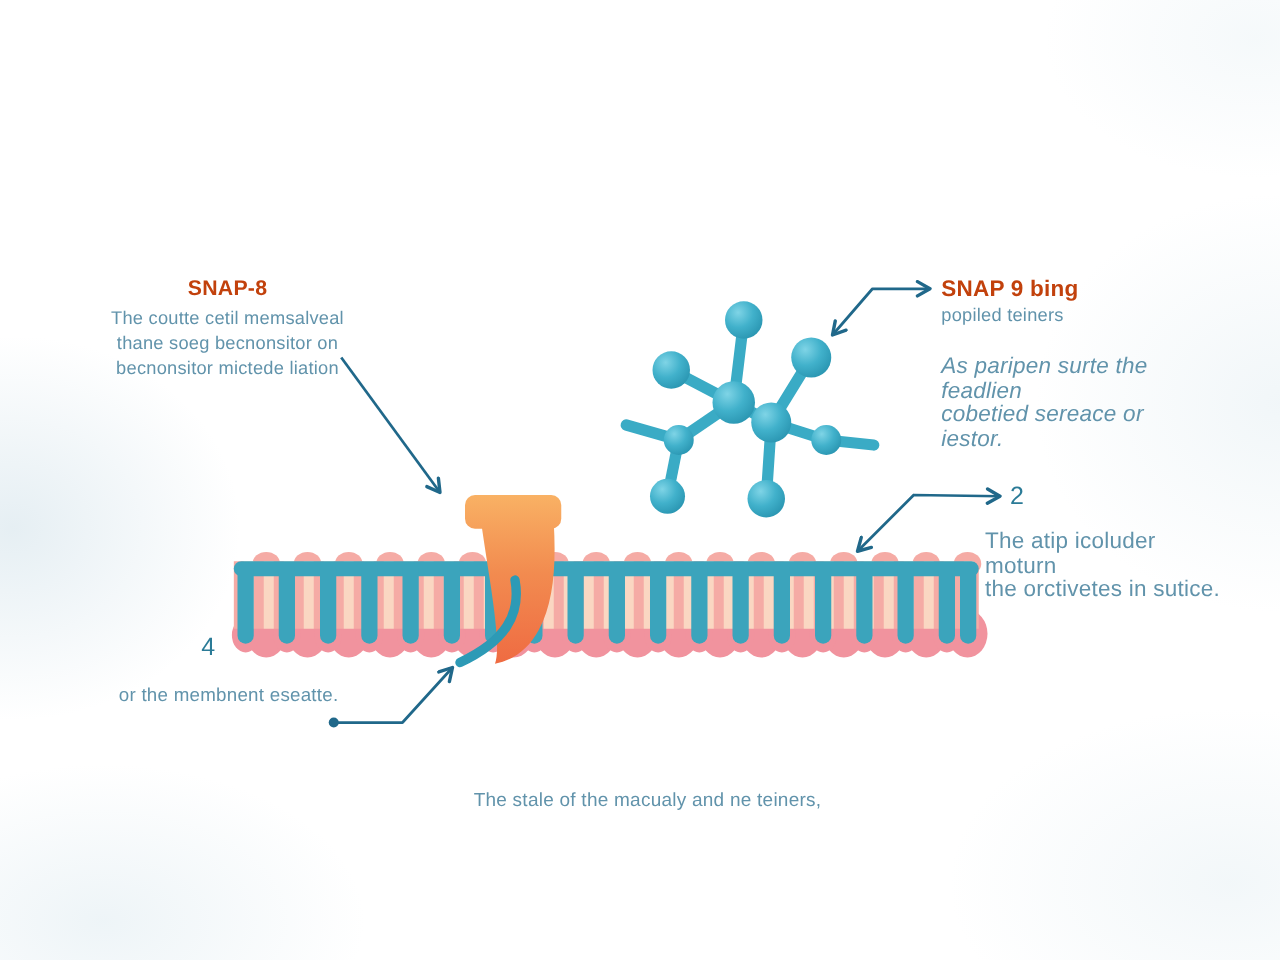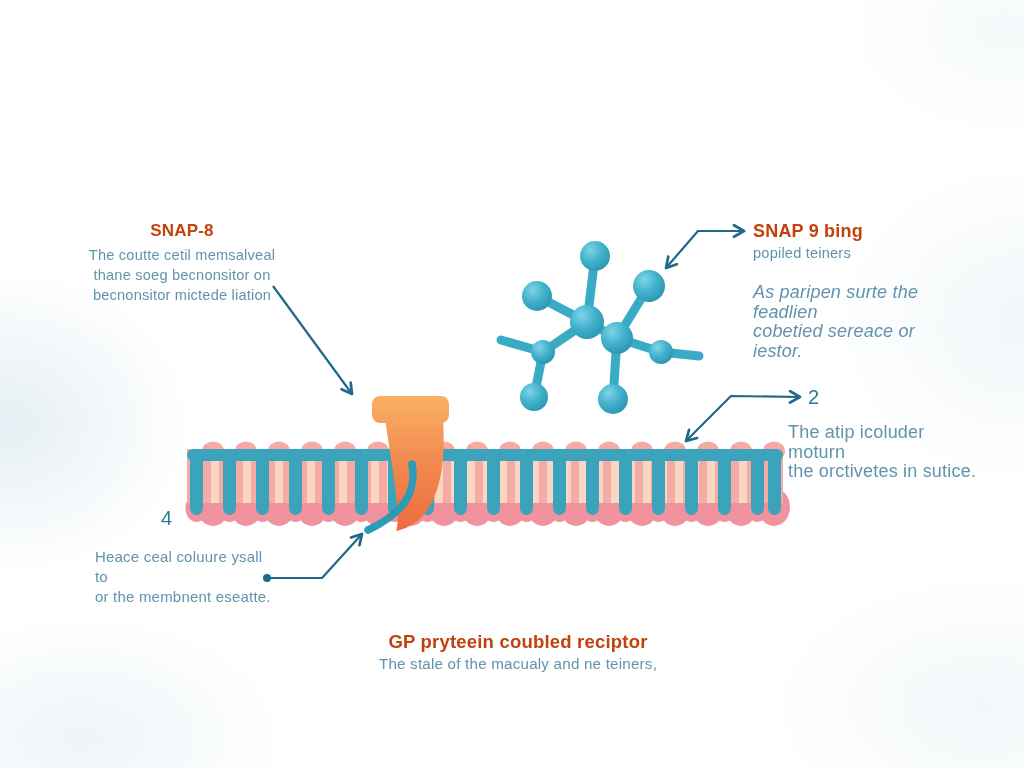--- a/index.html
+++ b/index.html
@@ -191,20 +191,18 @@
 <div class="marker marker-2">2</div>
 
 <div class="txt note2">
   <div>The atip icoluder moturn</div>
   <div>the orctivetes in sutice.</div>
 </div>
 
 <div class="marker marker-4">4</div>
 
 <div class="txt anchor-note">
-  <div>Heace ceal coluure ysall to</div>
   <div>or the membnent eseatte.</div>
 </div>
 
 <div class="txt gpcr">
-  <div class="ttl">GP pryteein coubled reciptor</div>
   <div class="body-line">The stale of the macualy and ne teiners,</div>
 </div>
 
 </body></html>

